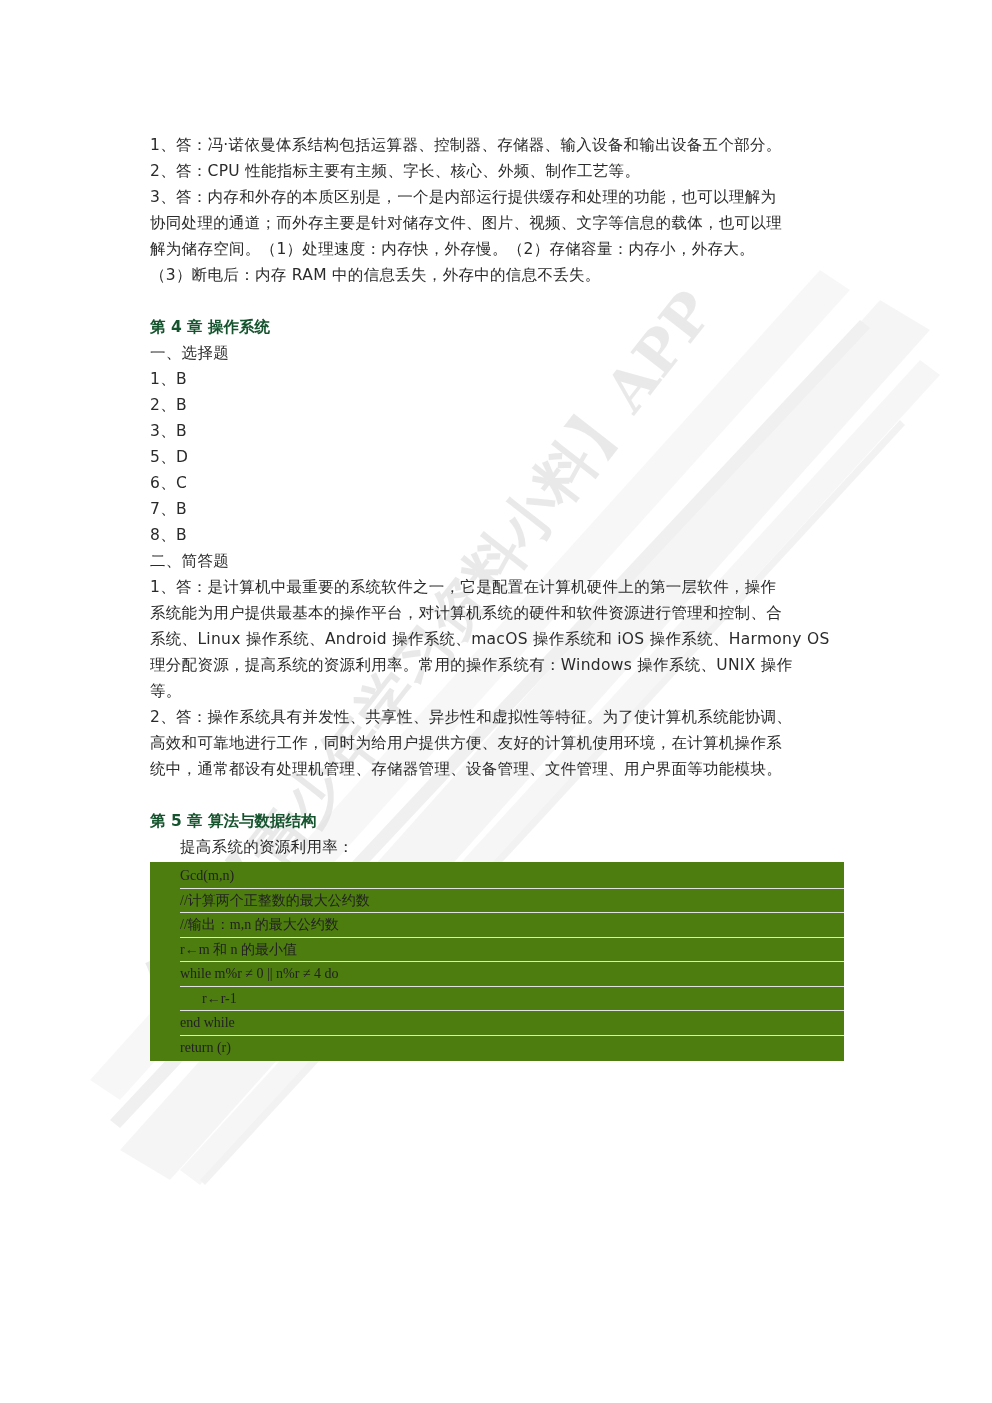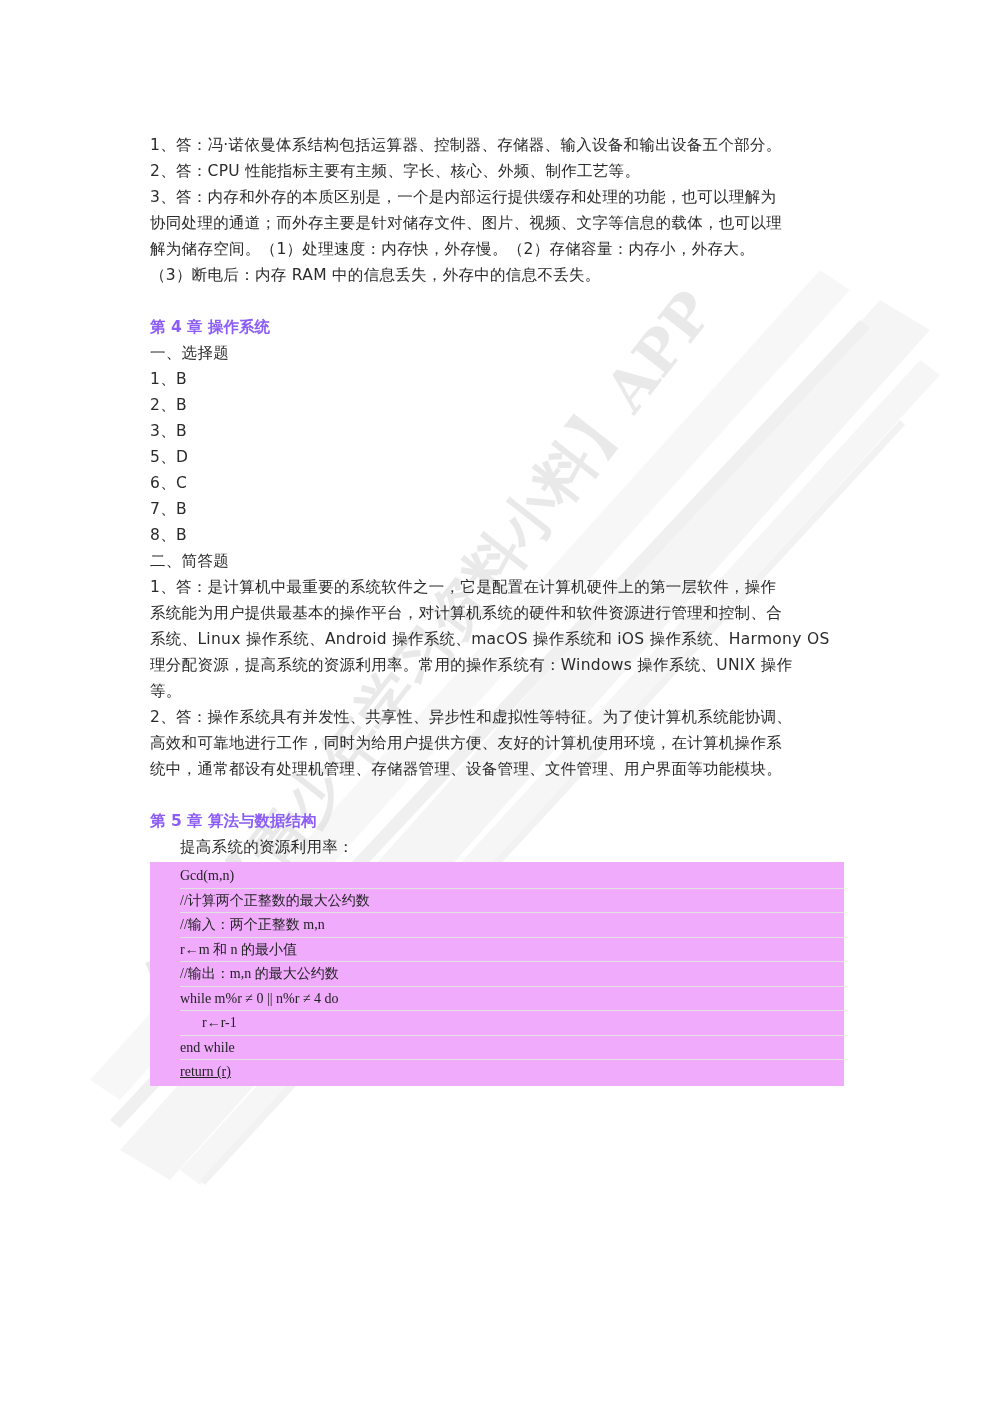--- a/index.html
+++ b/index.html
@@ -5,28 +5,28 @@
   html, body { margin: 0; padding: 0; }
   body {
     width: 992px; height: 1403px; background: #ffffff; position: relative; overflow: hidden;
     font-family: "DejaVu Sans", "Liberation Sans", sans-serif; color: #2a2a2a;
   }
   .watermark {
     position: absolute; left: 0; top: 0; width: 992px; height: 1403px; pointer-events: none; z-index: 0;
   }
   .page { position: absolute; left: 150px; top: 132px; width: 694px; z-index: 1; }
   .line { font-size: 15.5px; line-height: 26px; height: 26px; white-space: nowrap; letter-spacing: 0.3px; }
-  .chapter { font-weight: bold; font-size: 15.5px; line-height: 26px; margin-top: 26px; color: #8b5cf6; }
+  .chapter { font-weight: bold; font-size: 15.5px; line-height: 26px; margin-top: 26px; color: #14532d; }
   .indent { padding-left: 30px; }
   .code-block {
-    background: #f0abfc; margin-top: 2px; padding: 2px 0 2px 30px;
+    background: #4d7c0f; margin-top: 2px; padding: 2px 0 2px 30px;
     font-family: "Liberation Serif", "DejaVu Serif", serif; font-size: 14px; color: #222;
   }
   .code-line { line-height: 23.5px; height: 23.5px; white-space: nowrap; border-bottom: 1px solid #e2e2e2; }
-  .code-line:last-child { border-bottom: none; text-decoration: underline; }
+  .code-line:last-child { border-bottom: none; }
   .code-line.nested { padding-left: 22px; }
 </style>
 </head>
 <body>
 
 <svg class="watermark" viewBox="0 0 992 1403" xmlns="http://www.w3.org/2000/svg">
   <g opacity="0.55">
     <polygon points="120,1150 880,300 930,330 170,1180" fill="#eeeeee"></polygon>
     <polygon points="90,1080 820,270 850,290 120,1100" fill="#f1f1f1"></polygon>
     <polygon points="180,1170 920,360 940,375 200,1185" fill="#f0f0f0"></polygon>
@@ -75,23 +75,22 @@
       <div class="line">统中，通常都设有处理机管理、存储器管理、设备管理、文件管理、用户界面等功能模块。</div>
     </div>
   </section>
 
   <section>
     <div class="chapter">第 5 章  算法与数据结构</div>
     <div class="line indent">提高系统的资源利用率：</div>
     <div class="code-block">
       <div class="code-line">Gcd(m,n)</div>
       <div class="code-line">//计算两个正整数的最大公约数</div>
-      <div class="code-line">//输入：两个正整数 m,n</div>
+      <div class="code-line">//输出：m,n 的最大公约数</div>
       <div class="code-line">r←m 和 n 的最小值</div>
-      <div class="code-line">//输出：m,n 的最大公约数</div>
       <div class="code-line">while m%r ≠ 0 || n%r ≠ 4 do</div>
       <div class="code-line nested">r←r-1</div>
       <div class="code-line">end while</div>
       <div class="code-line">return (r)</div>
     </div>
   </section>
 
 </div>
 
 </body></html>

